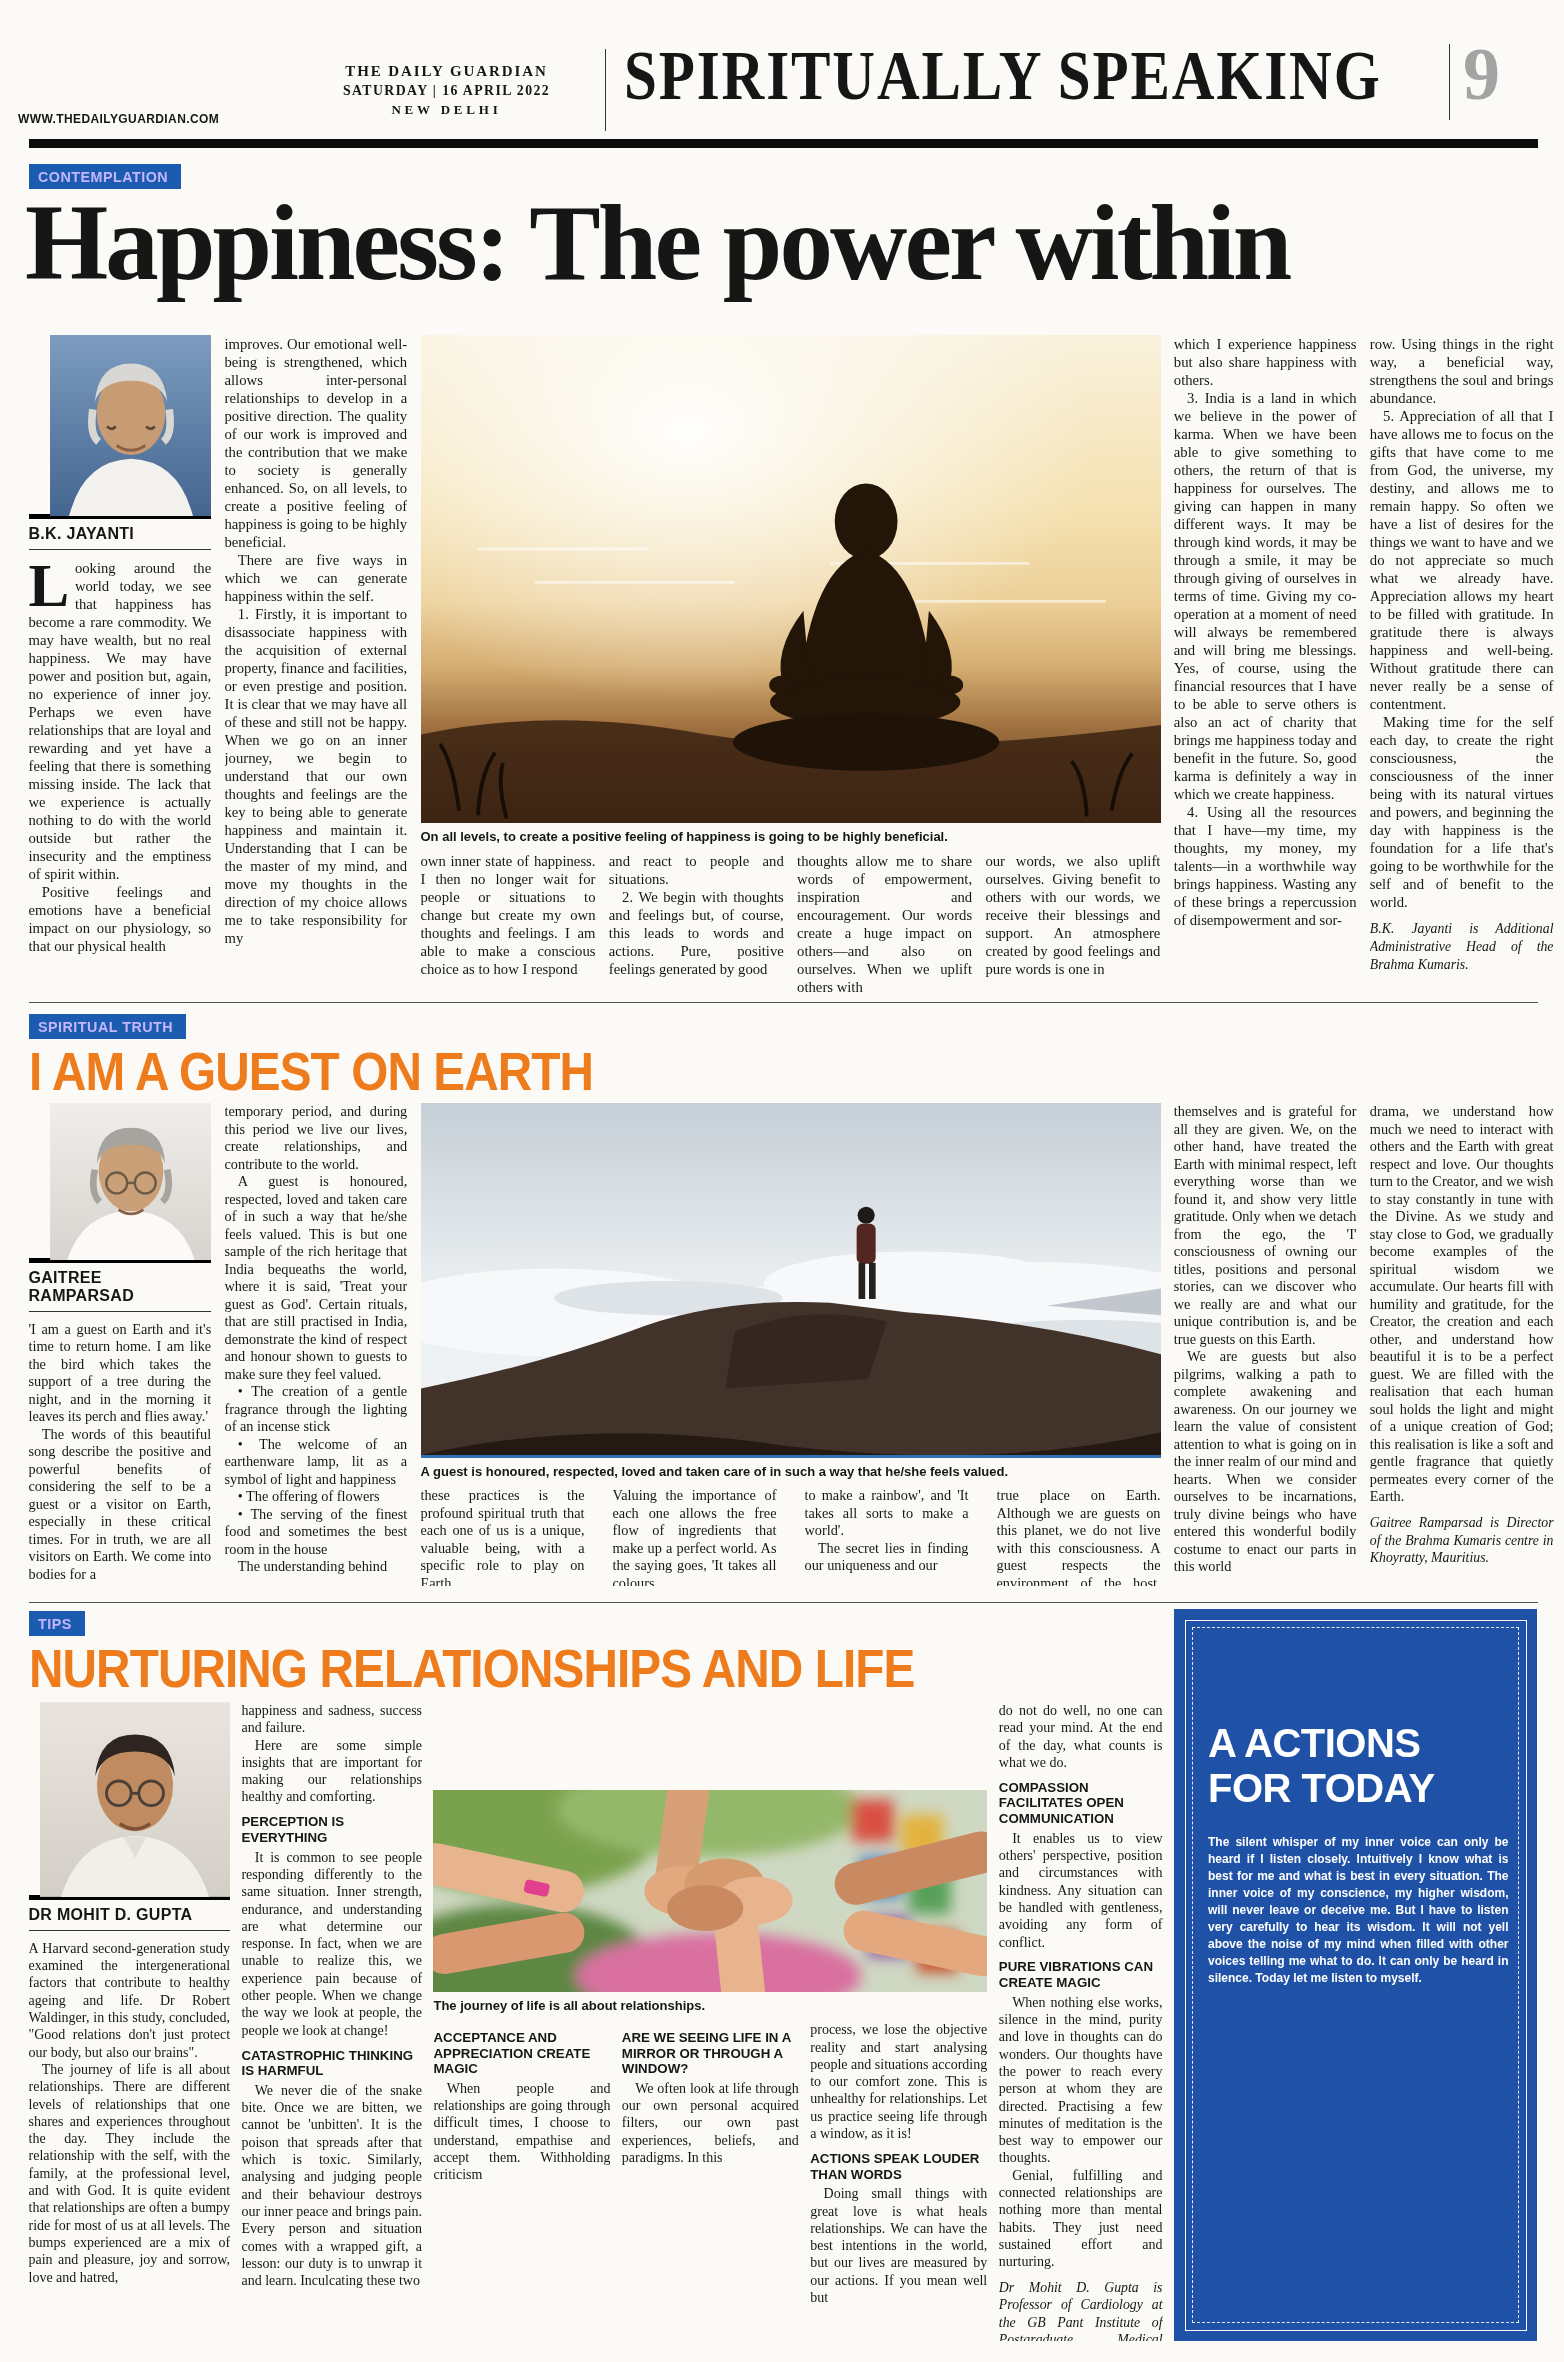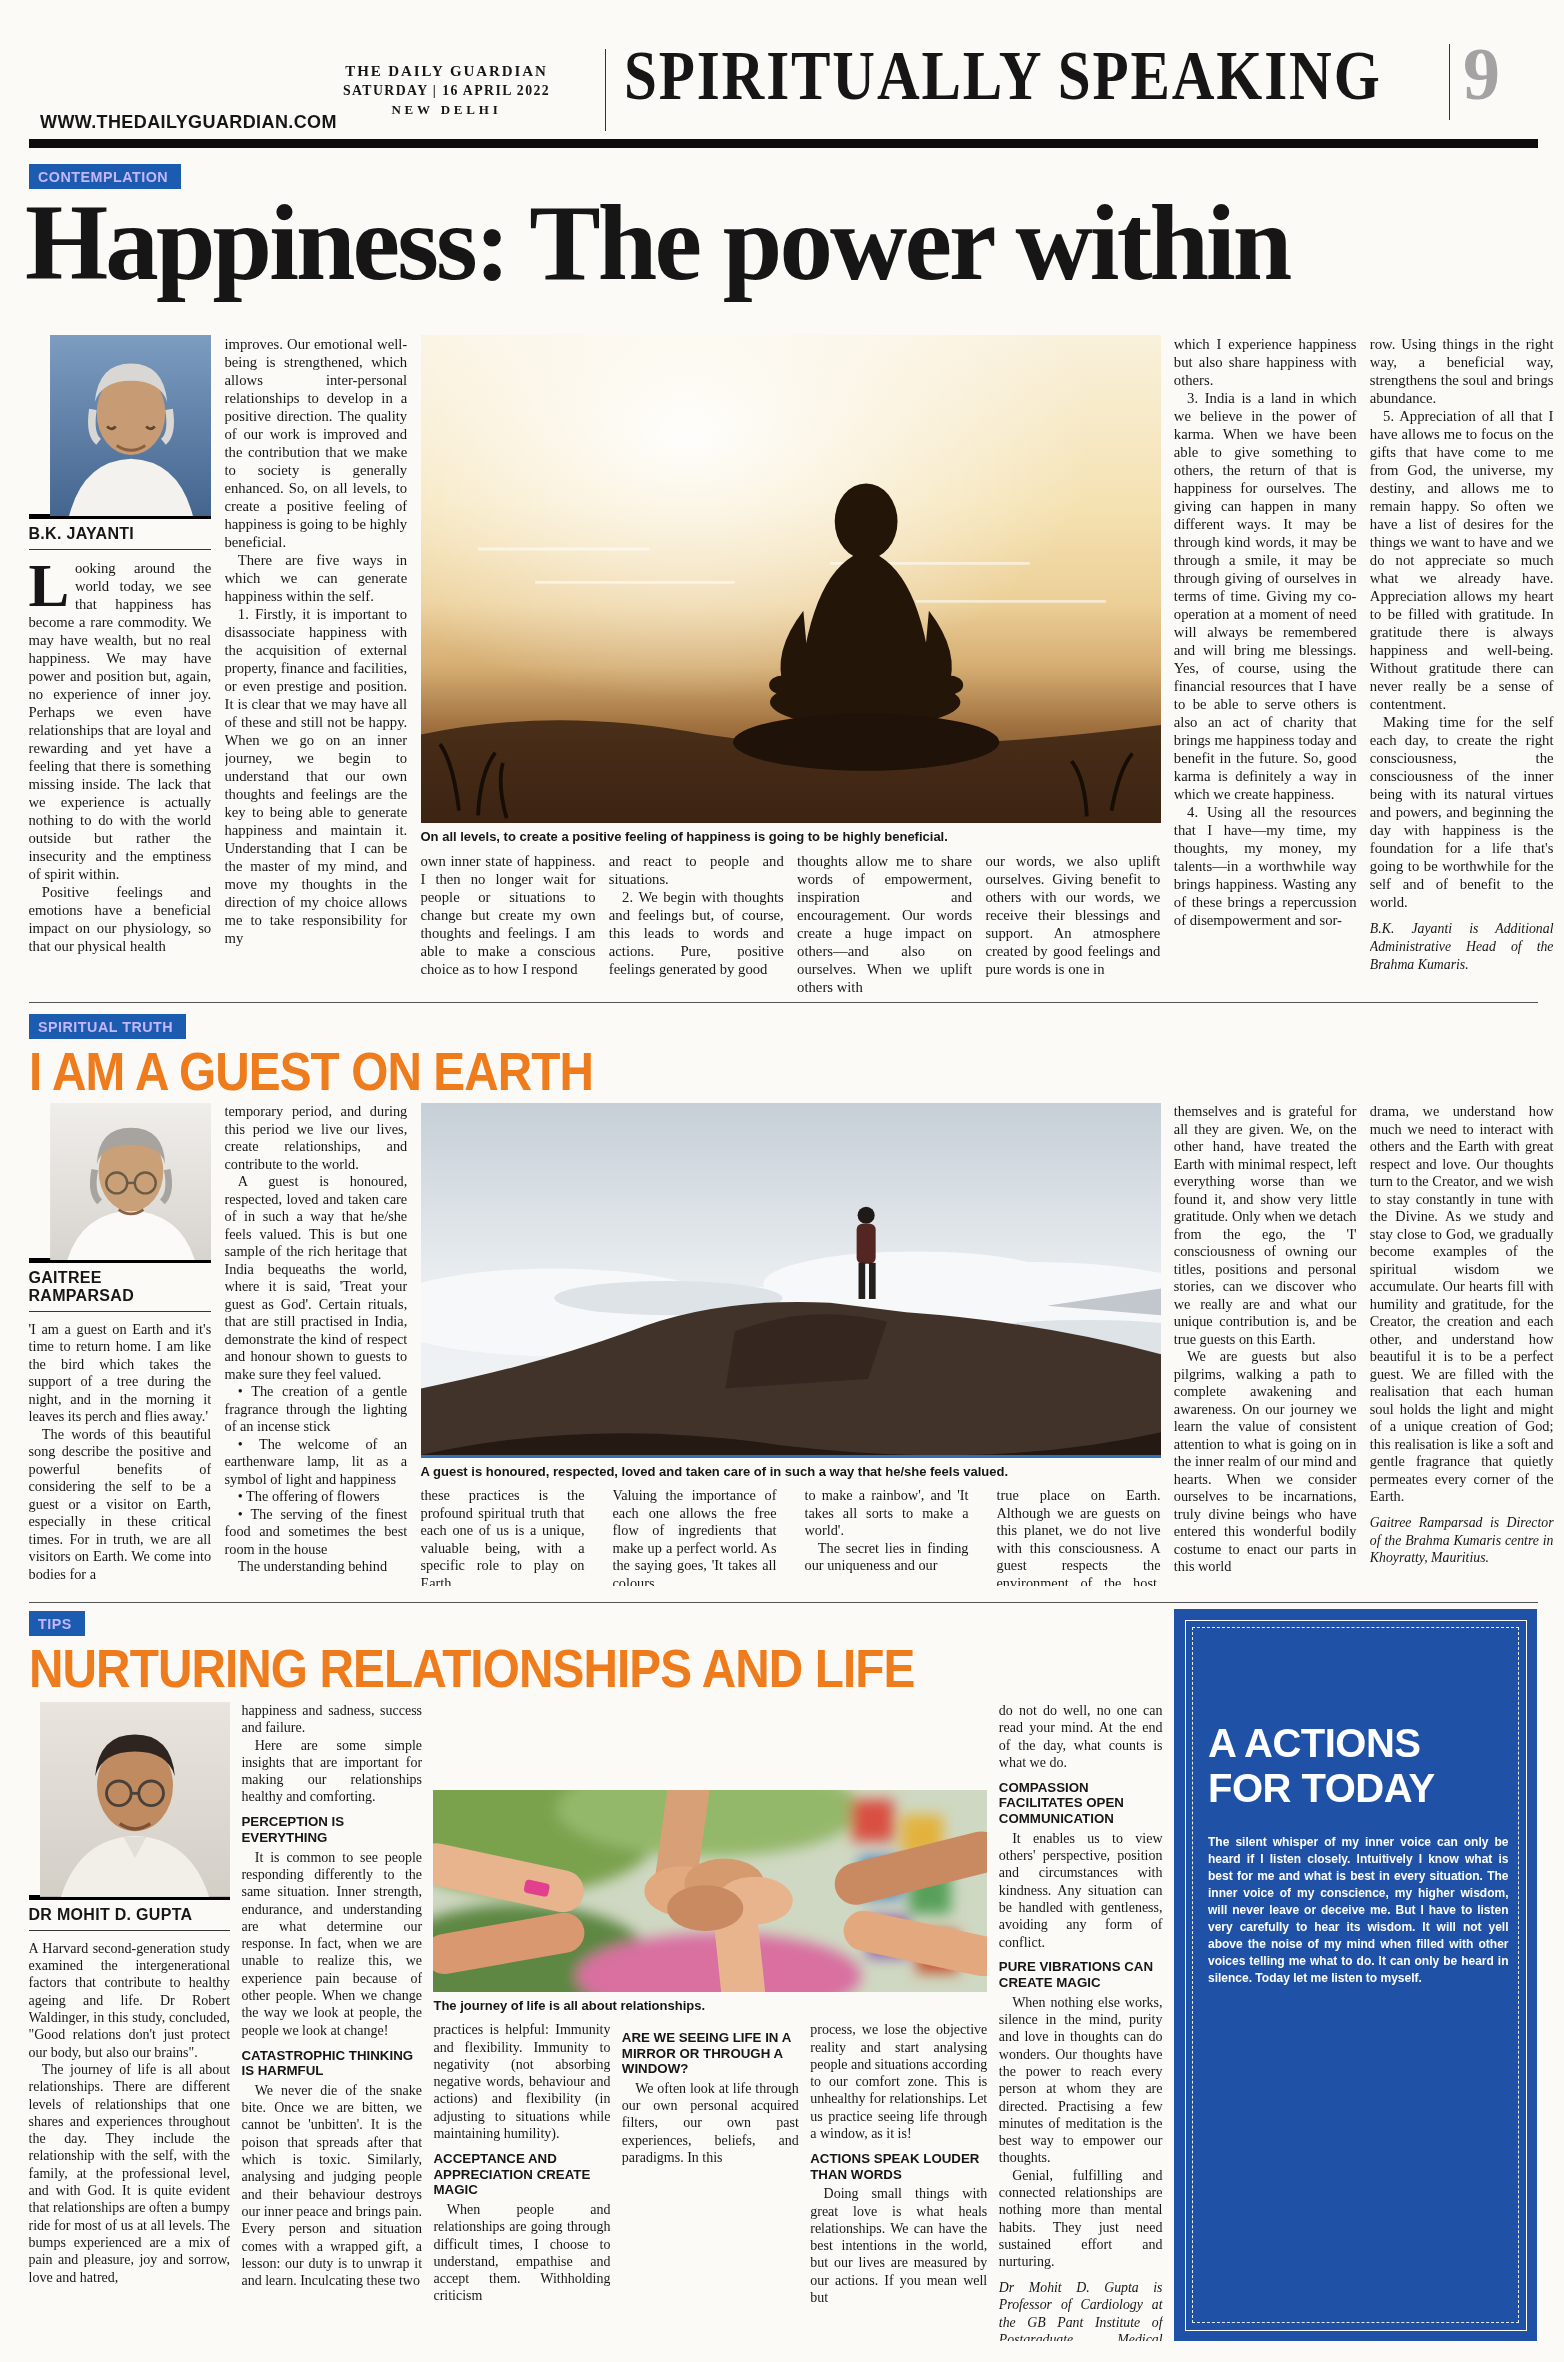--- a/index.html
+++ b/index.html
@@ -9,22 +9,22 @@
 
   
   .mh-info{top:63px;left:304px;width:285px;text-align:center;font-weight:bold;}
   .mh-paper{font-size:15px;letter-spacing:1.9px;}
   .mh-date{font-size:13.8px;letter-spacing:1.4px;margin-top:2.9px;}
   .mh-city{font-size:13px;letter-spacing:3.8px;margin-top:2.9px;}
   .vline{width:1px;background:#333;}
   .mh-title{top:36px;left:624px;font-size:61px;font-weight:bold;letter-spacing:1.9px;
             transform:scale(.97,1.14);transform-origin:left top;white-space:nowrap;}
   .mh-page{top:32px;left:1463px;font-size:74px;font-weight:bold;color:#a3a3a3;}
-  .mh-site{top:112px;left:40px;font-family:"Liberation Sans",sans-serif;
-           font-weight:bold;font-size:18px;letter-spacing:0.4px;}
+  .mh-site{top:112px;left:18px;font-family:"Liberation Sans",sans-serif;
+           font-weight:bold;font-size:12px;letter-spacing:0.4px;}
   .black-rule{top:139px;left:28.5px;width:1509px;height:8.6px;background:#0d0d0d;}
   .thin-rule{left:28.5px;width:1509px;height:1px;background:#555;}
 
   
   .tag{display:inline-block;color:#c4b5fd;font-family:"Liberation Sans",sans-serif;
        font-weight:bold;font-size:14.3px;letter-spacing:0.5px;padding:4.8px 13.3px 3.8px 9.5px;}
   .hl-main{top:186px;left:25px;width:1517px;font-size:107px;line-height:114px;
            font-weight:bold;letter-spacing:-2.9px;white-space:nowrap;}
   .hl-orange{font-family:"Liberation Sans",sans-serif;font-weight:bold;font-size:53px;
              letter-spacing:-1px;white-space:nowrap;transform:scaleX(.9);transform-origin:left top;}
@@ -360,21 +360,20 @@
           <rect x="96" y="96" width="26" height="14" rx="4" fill="#e23f8e" transform="rotate(12 109 103)"></rect>
           <ellipse cx="262" cy="106" rx="40" ry="26" fill="#e2a97f"></ellipse>
           <ellipse cx="306" cy="98" rx="42" ry="26" fill="#d59a6e"></ellipse>
           <ellipse cx="338" cy="116" rx="40" ry="25" fill="#e8b48e"></ellipse>
           <ellipse cx="286" cy="124" rx="40" ry="24" fill="#c98a62"></ellipse>
         </g>
       </svg>
       <div class="caption">The journey of life is all about relationships.</div>
       <div class="row" style="gap:11.4px;">
         <div class="col coltext" style="width:177px;height:314px;">
-            <p>practices is helpful: Immunity and flexibility. Immunity to negativity (not absorbing negative words, behaviour and actions) and flexibility (in adjusting to situations while maintaining humility).</p>
             <div class="subhead">ACCEPTANCE AND APPRECIATION CREATE MAGIC</div>
             <p>When people and relationships are going through difficult times, I choose to understand, empathise and accept them. Withholding criticism</p>
           </div>
         <div class="col coltext" style="width:177px;height:314px;">
             <div class="subhead">ARE WE SEEING LIFE IN A MIRROR OR THROUGH A WINDOW?</div>
             <p>We often look at life through our own personal acquired filters, our own past experiences, beliefs, and paradigms. In this</p>
           </div>
         <div class="col coltext" style="width:177px;height:314px;">
             <p>process, we lose the objective reality and start analysing people and situations according to our comfort zone. This is unhealthy for relationships. Let us practice seeing life through a window, as it is!</p>
             <div class="subhead">ACTIONS SPEAK LOUDER THAN WORDS</div>

